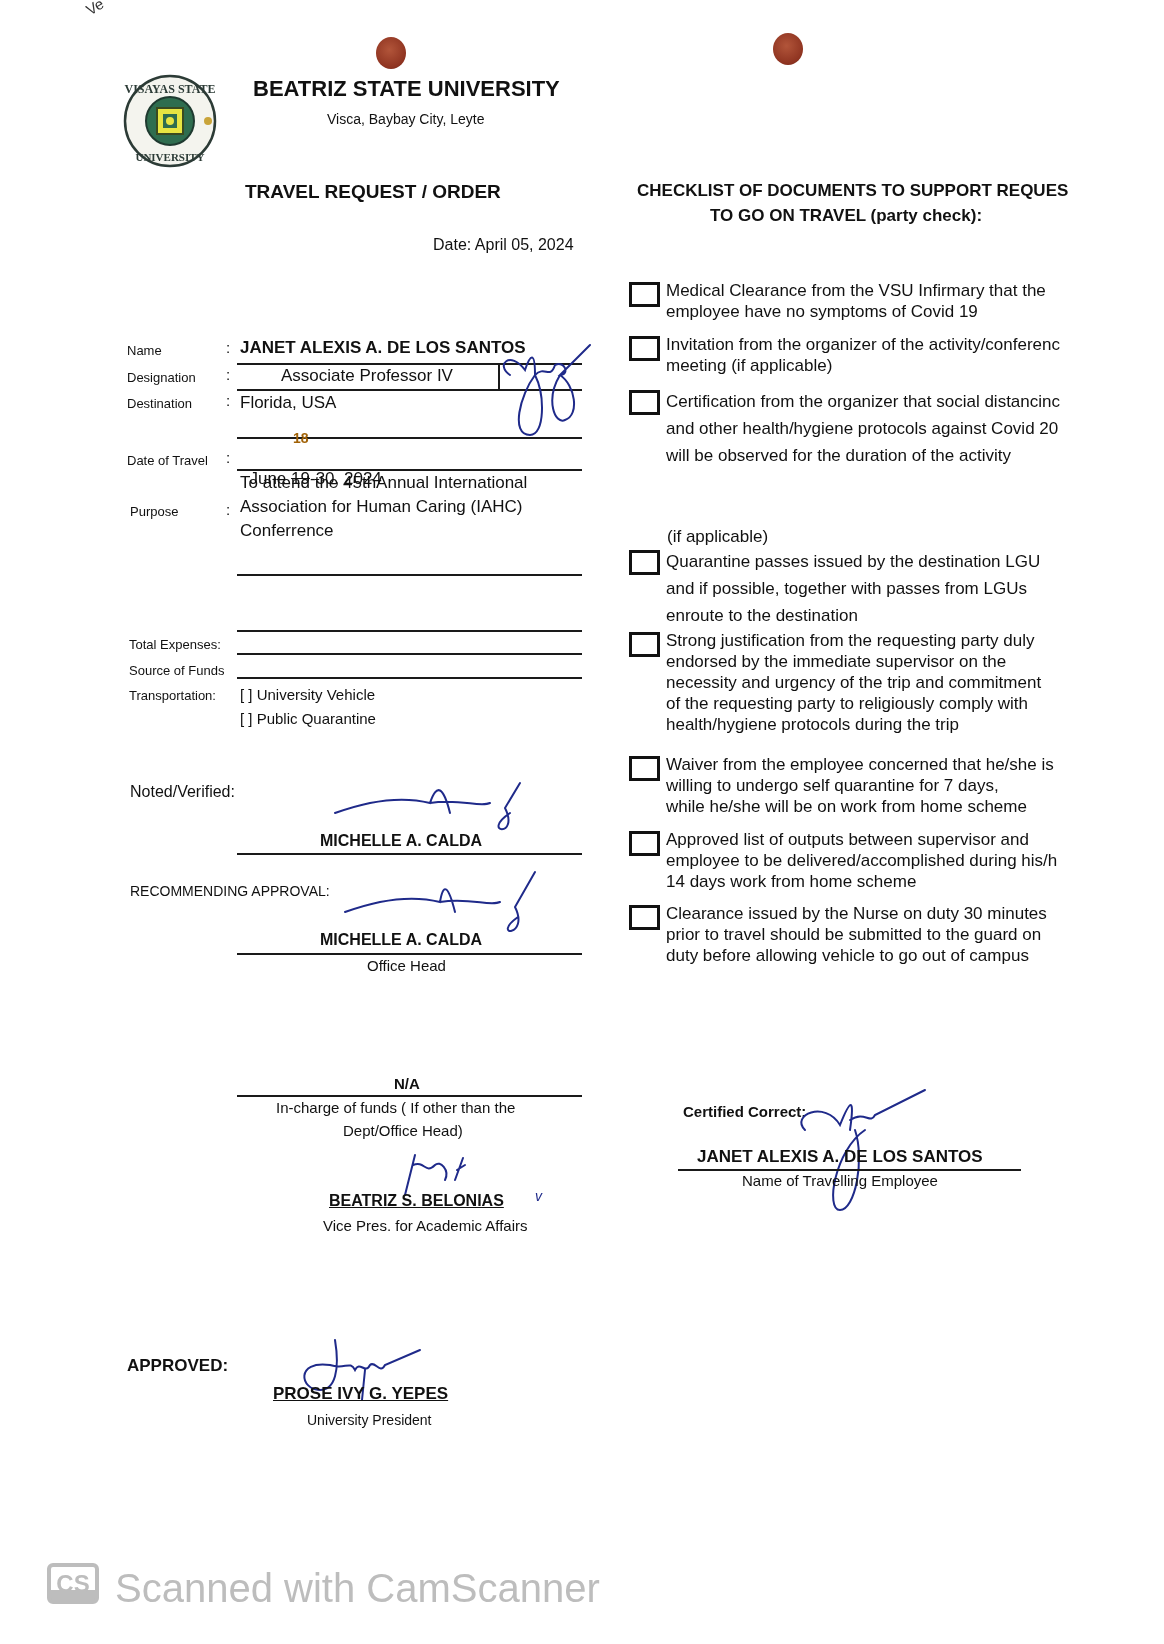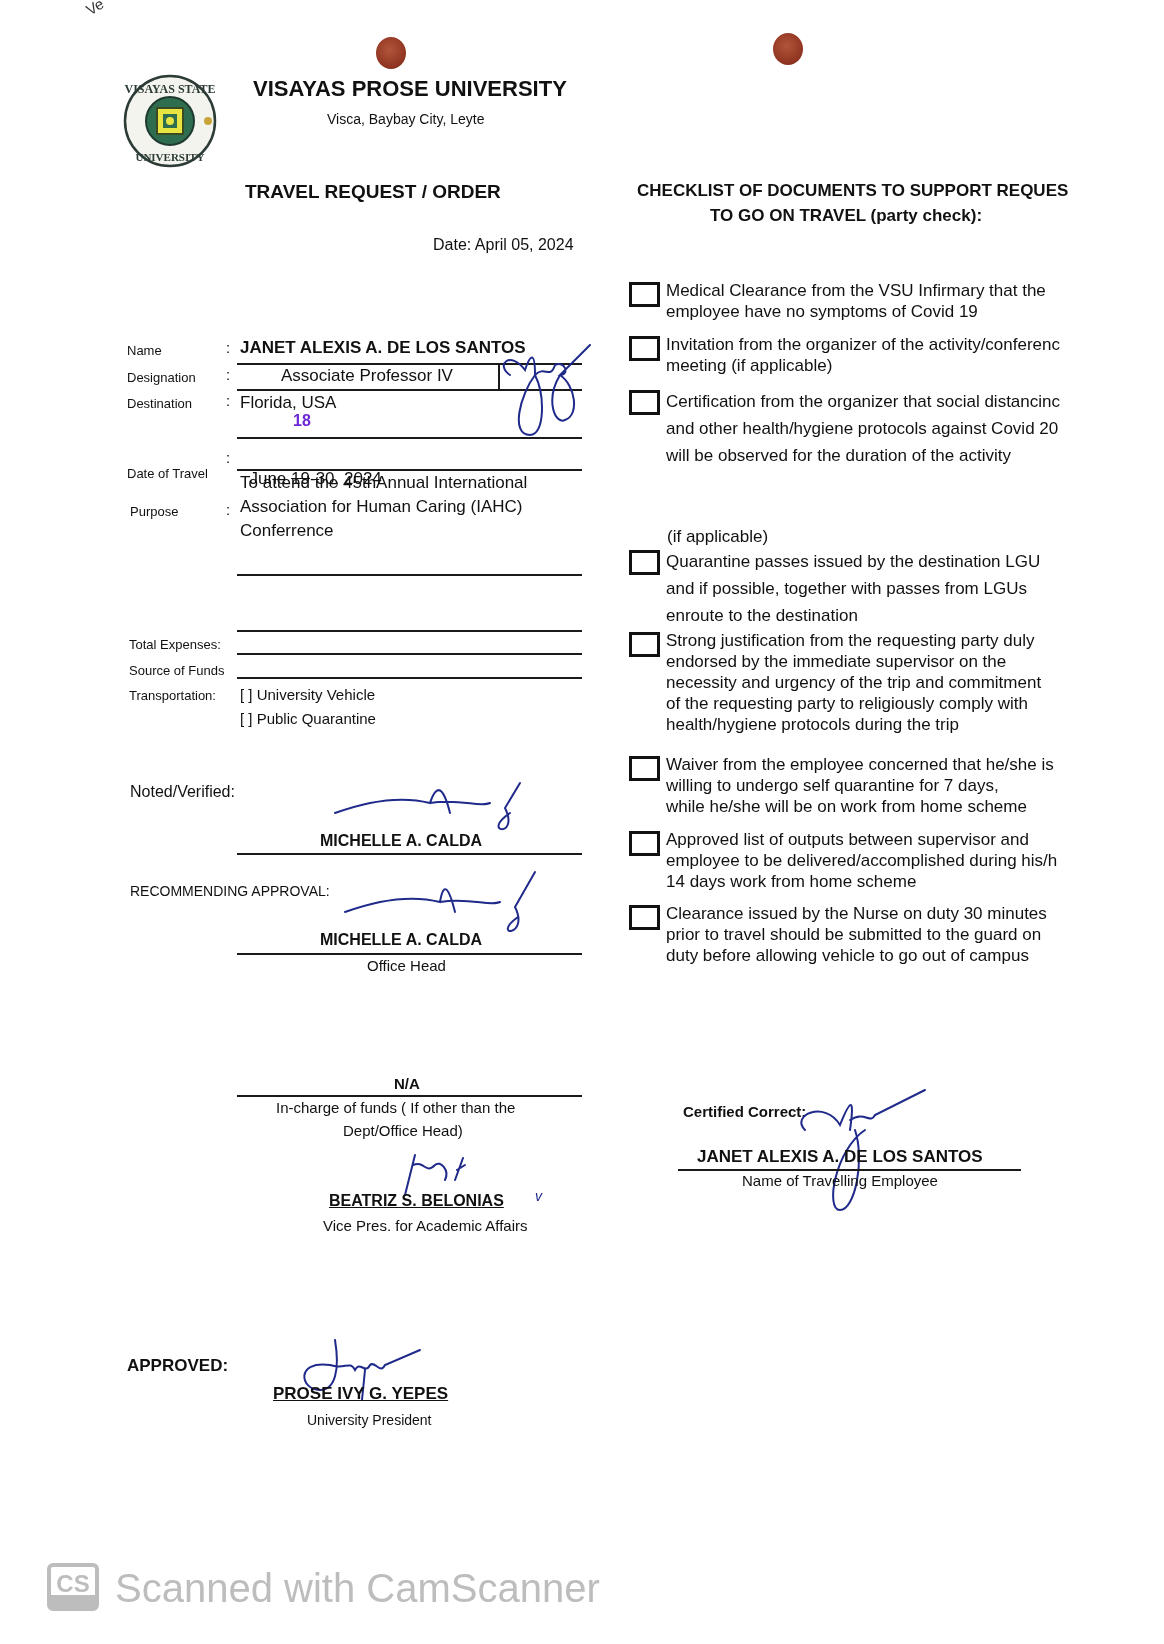--- a/index.html
+++ b/index.html
@@ -33,21 +33,21 @@
     <circle cx="48" cy="48" r="24" fill="#2f6d4f" stroke="#1f3a30" stroke-width="2"></circle>
     <rect x="35" y="35" width="26" height="26" fill="#e8e542" stroke="#3b4a20" stroke-width="2"></rect>
     <rect x="41" y="41" width="14" height="14" fill="#2f6d4f"></rect>
     <circle cx="48" cy="48" r="4" fill="#e8e542"></circle>
     <circle cx="86" cy="48" r="4" fill="#c9a43a"></circle>
     <text x="48" y="20" font-size="12" text-anchor="middle" font-family="Liberation Serif, serif" font-weight="bold" fill="#2c3b36">VISAYAS STATE</text>
     <text x="48" y="88" font-size="11" text-anchor="middle" font-family="Liberation Serif, serif" font-weight="bold" fill="#2c3b36">UNIVERSITY</text>
   </svg>
 </div>
 
-<div class="abs b" style="left:253px;top:76px;font-size:22px;">VISAYAS PROSE UNIVERSITY</div>
+<div class="abs b" style="left:253px;top:76px;font-size:22px;">BEATRIZ STATE UNIVERSITY</div>
 <div class="abs" style="left:327px;top:111px;font-size:14px;">Visca, Baybay City, Leyte</div>
 
 <div class="abs b" style="left:245px;top:181px;font-size:19px;">TRAVEL REQUEST / ORDER</div>
 <div class="abs" style="left:433px;top:236px;font-size:16px;">Date: April 05, 2024</div>
 
 <div class="abs b" style="left:637px;top:181px;font-size:17px;white-space:nowrap;">CHECKLIST OF DOCUMENTS TO SUPPORT REQUES</div>
 <div class="abs b" style="left:710px;top:206px;font-size:17px;">TO GO ON TRAVEL (party check):</div>
 
 <div class="abs lbl" style="left:127px;top:343px;">Name</div>
 <div class="abs" style="left:226px;top:339px;font-size:15px;">:</div>
@@ -58,26 +58,26 @@
 <div class="abs" style="left:226px;top:366px;font-size:15px;">:</div>
 <div class="abs val" style="left:240px;top:366px;margin-left:41px;">Associate Professor IV</div>
 <div class="line" style="left:237px;top:389px;width:345px;"></div>
 <div class="abs" style="left:498px;top:364px;width:2px;height:25px;background:#1a1a1a;"></div>
 
 <div class="abs lbl" style="left:127px;top:396px;">Destination</div>
 <div class="abs" style="left:226px;top:392px;font-size:15px;">:</div>
 <div class="abs val" style="left:240px;top:393px;">Florida, USA</div>
 <div class="line" style="left:237px;top:437px;width:345px;"></div>
 
-<div class="abs lbl" style="left:127px;top:466px;text-align:right;">Date of Travel</div>
+<div class="abs lbl" style="left:127px;top:453px;text-align:right;">Date of Travel</div>
 <div class="abs" style="left:226px;top:449px;font-size:15px;">:</div>
 <div class="abs val" style="left:240px;top:449px;white-space:pre;">
   <span>June </span><span style="text-decoration:line-through;">19</span><span>-30, 2024</span>
 </div>
-<div class="abs" style="left:293px;top:412px;font-size:16px;font-weight:bold;color:#6d28d9;">18</div>
+<div class="abs" style="left:293px;top:430px;font-size:14px;font-weight:bold;color:#a16207;">18</div>
 <div class="line" style="left:237px;top:469px;width:345px;"></div>
 
 <div class="abs lbl" style="left:130px;top:504px;">Purpose</div>
 <div class="abs" style="left:226px;top:501px;font-size:15px;">:</div>
 <div class="abs val" style="left:240px;top:473px;">To attend the 45thAnnual  International</div>
 <div class="abs val" style="left:240px;top:497px;">Association for Human Caring (IAHC)</div>
 <div class="abs val" style="left:240px;top:521px;">Conferrence</div>
 <div class="line" style="left:237px;top:574px;width:345px;"></div>
 
 <div class="line" style="left:237px;top:630px;width:345px;"></div>
@@ -180,16 +180,16 @@
   <div class="chk-box"></div>
   <div class="chk-text"><span>Clearance issued by the Nurse on duty 30 minutes</span>
 <span>prior to travel should be submitted to the guard on</span>
 <span>duty before allowing vehicle to go out of campus</span></div>
 </div>
 
 <svg class="sig" style="left:490px;top:345px;" width="110" height="95">
     <path d="M20,30 C5,20 20,5 35,25 C40,10 45,5 45,30 C55,20 60,35 65,20 C75,15 80,30 70,30 L100,0 M45,30 C30,50 20,90 40,90 C55,90 55,50 45,30 M70,30 C55,55 65,80 75,75 C90,70 85,40 70,30"></path>
   </svg>
 
-<div class="abs" style="left:47px;top:1563px;width:52px;height:48px;border:4px solid #bdbdbd;border-radius:6px;box-sizing:border-box;background:linear-gradient(to bottom,#fff 0,#fff 70%,#bdbdbd 70%);">
+<div class="abs" style="left:47px;top:1563px;width:52px;height:41px;border:4px solid #bdbdbd;border-radius:6px;box-sizing:border-box;background:linear-gradient(to bottom,#fff 0,#fff 70%,#bdbdbd 70%);">
   <div style="font-size:24px;font-weight:bold;color:#bdbdbd;text-align:center;line-height:34px;">CS</div>
 </div>
 <div class="abs watermark" style="left:115px;top:1566px;">Scanned with CamScanner</div>
 
 </body></html>

